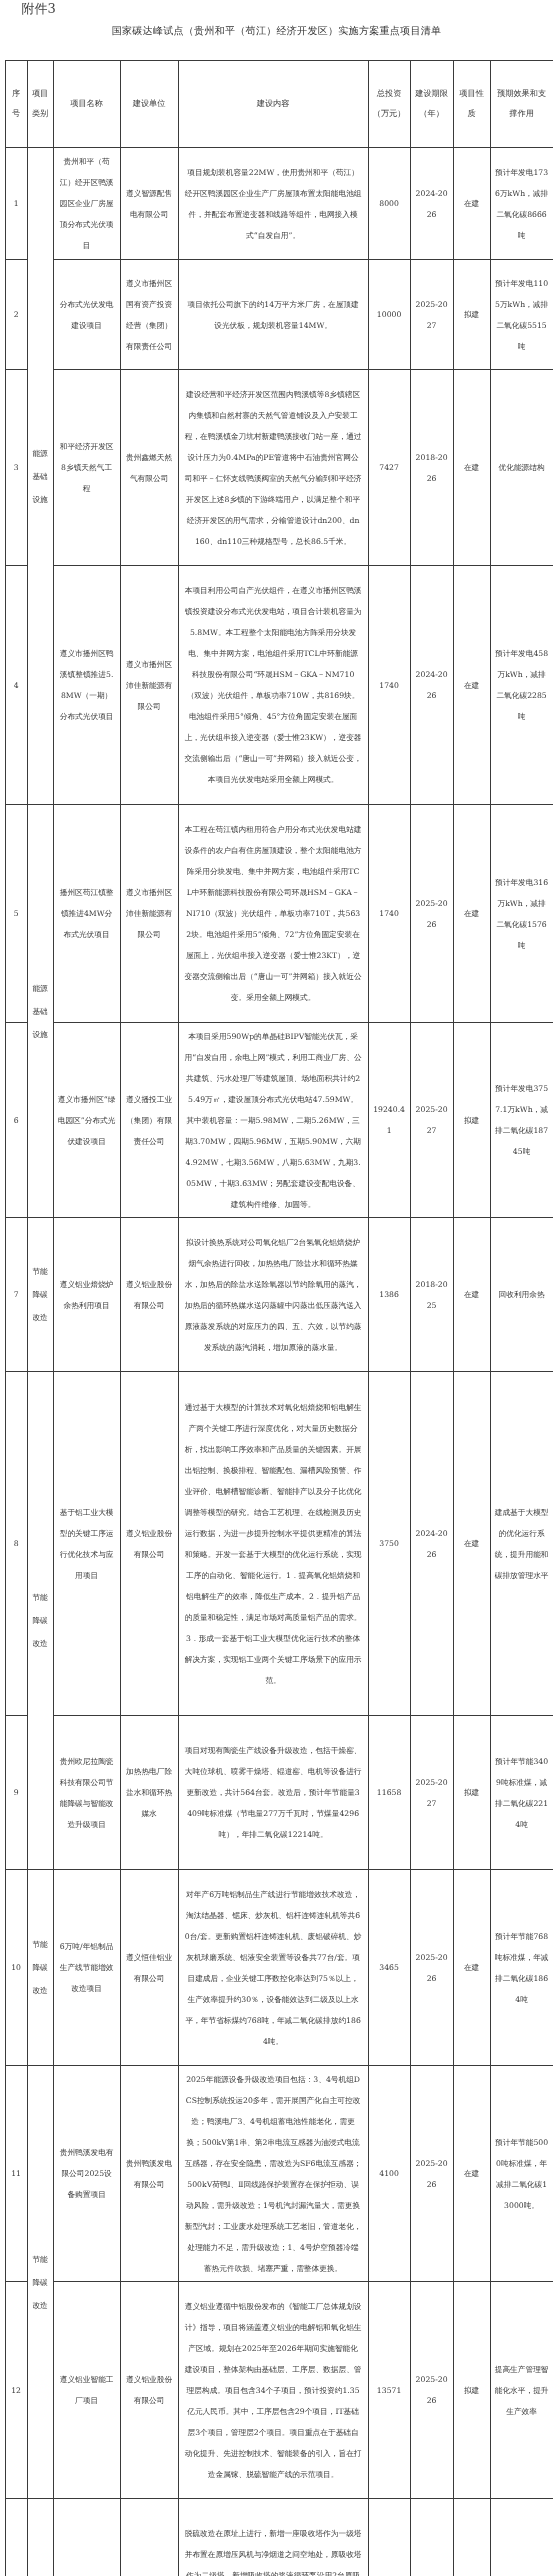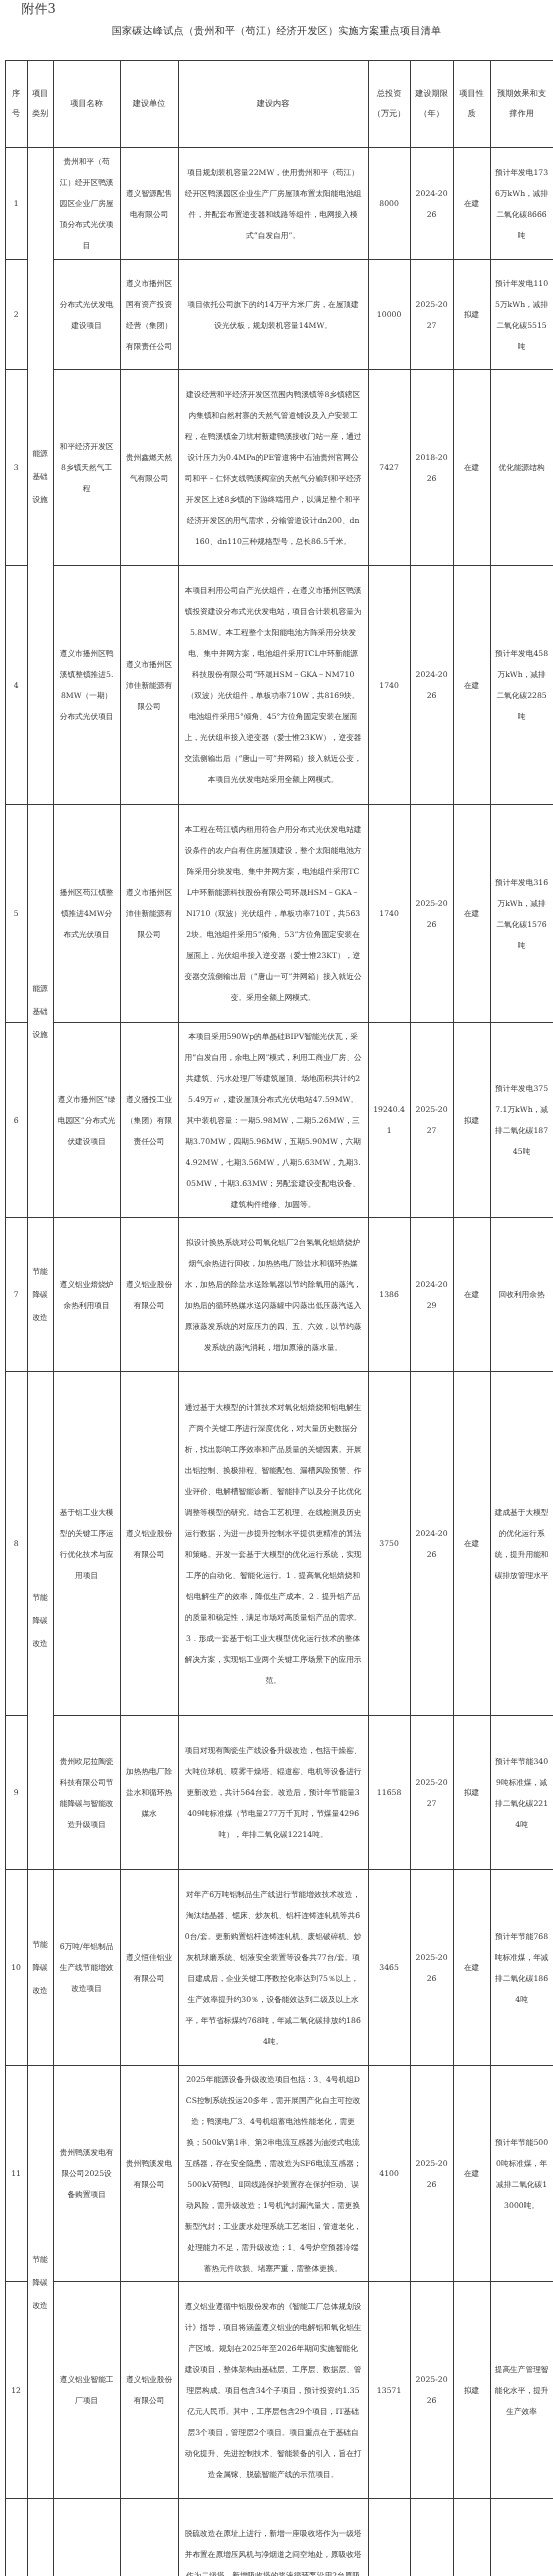--- a/index.html
+++ b/index.html
@@ -91,21 +91,21 @@
     <td>2024-2026</td>
     <td>在建</td>
     <td class="eff">预计年发电458万kWh，减排二氧化碳2285吨</td>
   </tr>
 
   <tr style="height:218px">
     <td>5</td>
     <td class="cat" rowspan="2">能源基础设施</td>
     <td>播州区苟江镇整镇推进4MW分布式光伏项目</td>
     <td>遵义市播州区沛佳新能源有限公司</td>
-    <td class="content">本工程在苟江镇内租用符合户用分布式光伏发电站建设条件的农户自有住房屋顶建设，整个太阳能电池方阵采用分块发电、集中并网方案，电池组件采用TCL中环新能源科技股份有限公司环晟HSM－GKA－NI710（双波）光伏组件，单板功率710T，共5632块。电池组件采用5”倾角、53”方位角固定安装在屋面上，光伏组串接入逆变器（爱士惟23KT），逆变器交流侧输出后（“唐山一可”并网箱）接入就近公变。采用全额上网模式。</td>
+    <td class="content">本工程在苟江镇内租用符合户用分布式光伏发电站建设条件的农户自有住房屋顶建设，整个太阳能电池方阵采用分块发电、集中并网方案，电池组件采用TCL中环新能源科技股份有限公司环晟HSM－GKA－NI710（双波）光伏组件，单板功率710T，共5632块。电池组件采用5”倾角、72”方位角固定安装在屋面上，光伏组串接入逆变器（爱士惟23KT），逆变器交流侧输出后（“唐山一可”并网箱）接入就近公变。采用全额上网模式。</td>
     <td>1740</td>
     <td>2025-2026</td>
     <td>在建</td>
     <td class="eff">预计年发电316万kWh，减排二氧化碳1576吨</td>
   </tr>
 
   <tr style="height:195px">
     <td>6</td>
     <td>遵义市播州区“绿电园区”分布式光伏建设项目</td>
     <td>遵义播投工业（集团）有限责任公司</td>
@@ -116,21 +116,21 @@
     <td class="eff">预计年发电3757.1万kWh，减排二氧化碳18745吨</td>
   </tr>
 
   <tr style="height:154px">
     <td>7</td>
     <td class="cat">节能降碳改造</td>
     <td>遵义铝业焙烧炉余热利用项目</td>
     <td>遵义铝业股份有限公司</td>
     <td class="content">拟设计换热系统对公司氧化铝厂2台氢氧化铝焙烧炉烟气余热进行回收，加热热电厂除盐水和循环热媒水，加热后的除盐水送除氧器以节约除氧用的蒸汽，加热后的循环热媒水送闪蒸罐中闪蒸出低压蒸汽送入原液蒸发系统的对应压力的四、五、六效，以节约蒸发系统的蒸汽消耗，增加原液的蒸水量。</td>
     <td>1386</td>
-    <td>2024-2029</td>
+    <td>2018-2025</td>
     <td>在建</td>
     <td class="eff">回收利用余热</td>
   </tr>
 
   <tr style="height:344px">
     <td>8</td>
     <td class="cat" rowspan="2">节能降碳改造</td>
     <td>基于铝工业大模型的关键工序运行优化技术与应用项目</td>
     <td>遵义铝业股份有限公司</td>
     <td class="content">通过基于大模型的计算技术对氧化铝焙烧和铝电解生产两个关键工序进行深度优化，对大量历史数据分析，找出影响工序效率和产品质量的关键因素。开展出铝控制、换极排程、智能配包、漏槽风险预警、作业评价、电解槽智能诊断、智能排产以及分子比优化调整等模型的研究。结合工艺机理、在线检测及历史运行数据，为进一步提升控制水平提供更精准的算法和策略。开发一套基于大模型的优化运行系统，实现工序的自动化、智能化运行。1．提高氧化铝焙烧和铝电解生产的效率，降低生产成本。2．提升铝产品的质量和稳定性，满足市场对高质量铝产品的需求。3．形成一套基于铝工业大模型优化运行技术的整体解决方案，实现铝工业两个关键工序场景下的应用示范。</td>

